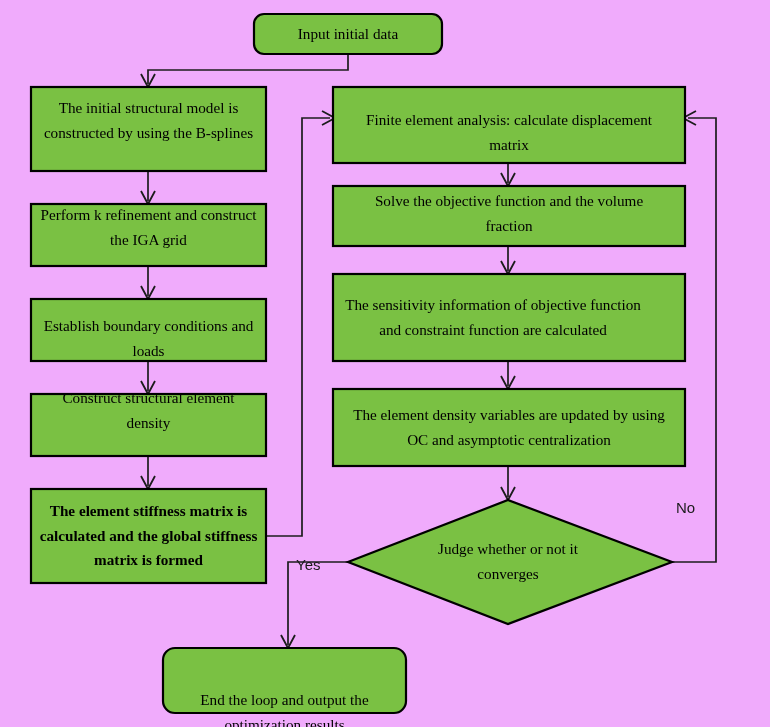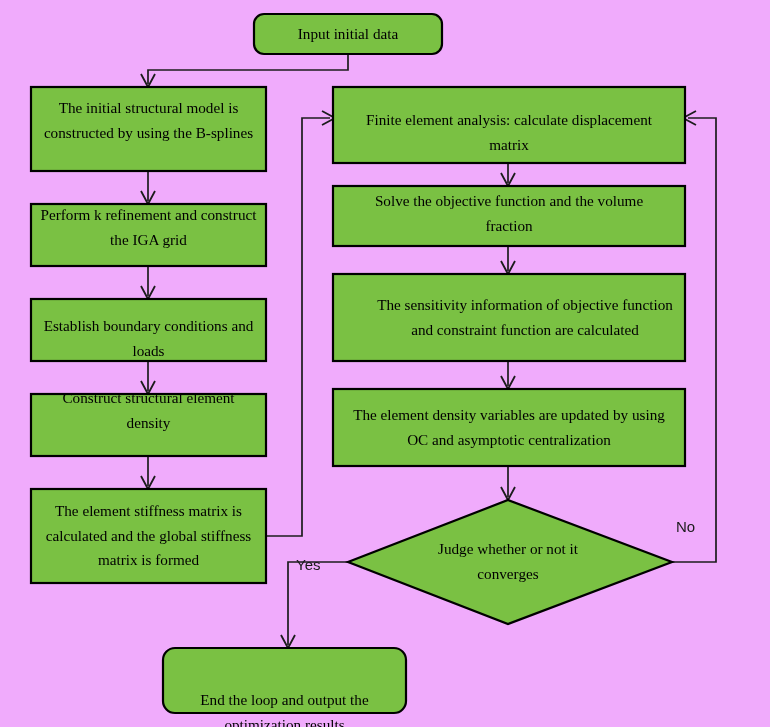--- a/index.html
+++ b/index.html
@@ -123,31 +123,31 @@
   <div class="node-text" style="left:254px; top:14px; width:188px; height:40px;">Input initial data</div>
 
   <div class="node-text" style="left:31px; top:87px; width:235px; height:68px;">The initial structural model is constructed by using the B-splines</div>
 
   <div class="node-text" style="left:31px; top:204px; width:235px; height:48px;">Perform k refinement and construct the IGA grid</div>
 
   <div class="node-text" style="left:31px; top:299px; width:235px; height:80px;">Establish boundary conditions and loads</div>
 
   <div class="node-text" style="left:31px; top:380px; width:235px; height:62px;">Construct structural element density</div>
 
-  <div class="node-text" style="left:31px; top:489px; width:235px; height:94px;">The element stiffness matrix is calculated and the global stiffness matrix is formed</div>
+  <div class="node-text" style="left:31px; top:489px; width:235px; height:94px;font-weight:bold;">The element stiffness matrix is calculated and the global stiffness matrix is formed</div>
 
   <div class="node-text" style="left:345px; top:95px; width:328px; height:76px;">Finite element analysis: calculate displacement matrix</div>
 
   <div class="node-text" style="left:345px; top:186px; width:328px; height:56px;">Solve the objective function and the volume fraction</div>
 
-  <div class="node-text" style="left:361px; top:274px; width:328px; height:87px;">The sensitivity information of objective function and constraint function are calculated</div>
+  <div class="node-text" style="left:329px; top:274px; width:328px; height:87px;">The sensitivity information of objective function and constraint function are calculated</div>
 
   <div class="node-text" style="left:339px; top:389px; width:340px; height:77px;">The element density variables are updated by using OC and asymptotic centralization</div>
 
   <div class="node-text" style="left:418px; top:528px; width:180px; height:68px;text-align:center;">Judge whether or not it converges</div>
 
   <div class="node-text" style="left:163px; top:680px; width:243px; height:65px;">End the loop and output the optimization results</div>
 
   <div class="edge-label" style="left:296px; top:556px;">Yes</div>
 
-  <div class="edge-label" style="left:676px; top:518px;text-align:right;">No</div>
+  <div class="edge-label" style="left:676px; top:499px;text-align:right;">No</div>
 
 </div>
 
 </body></html>

